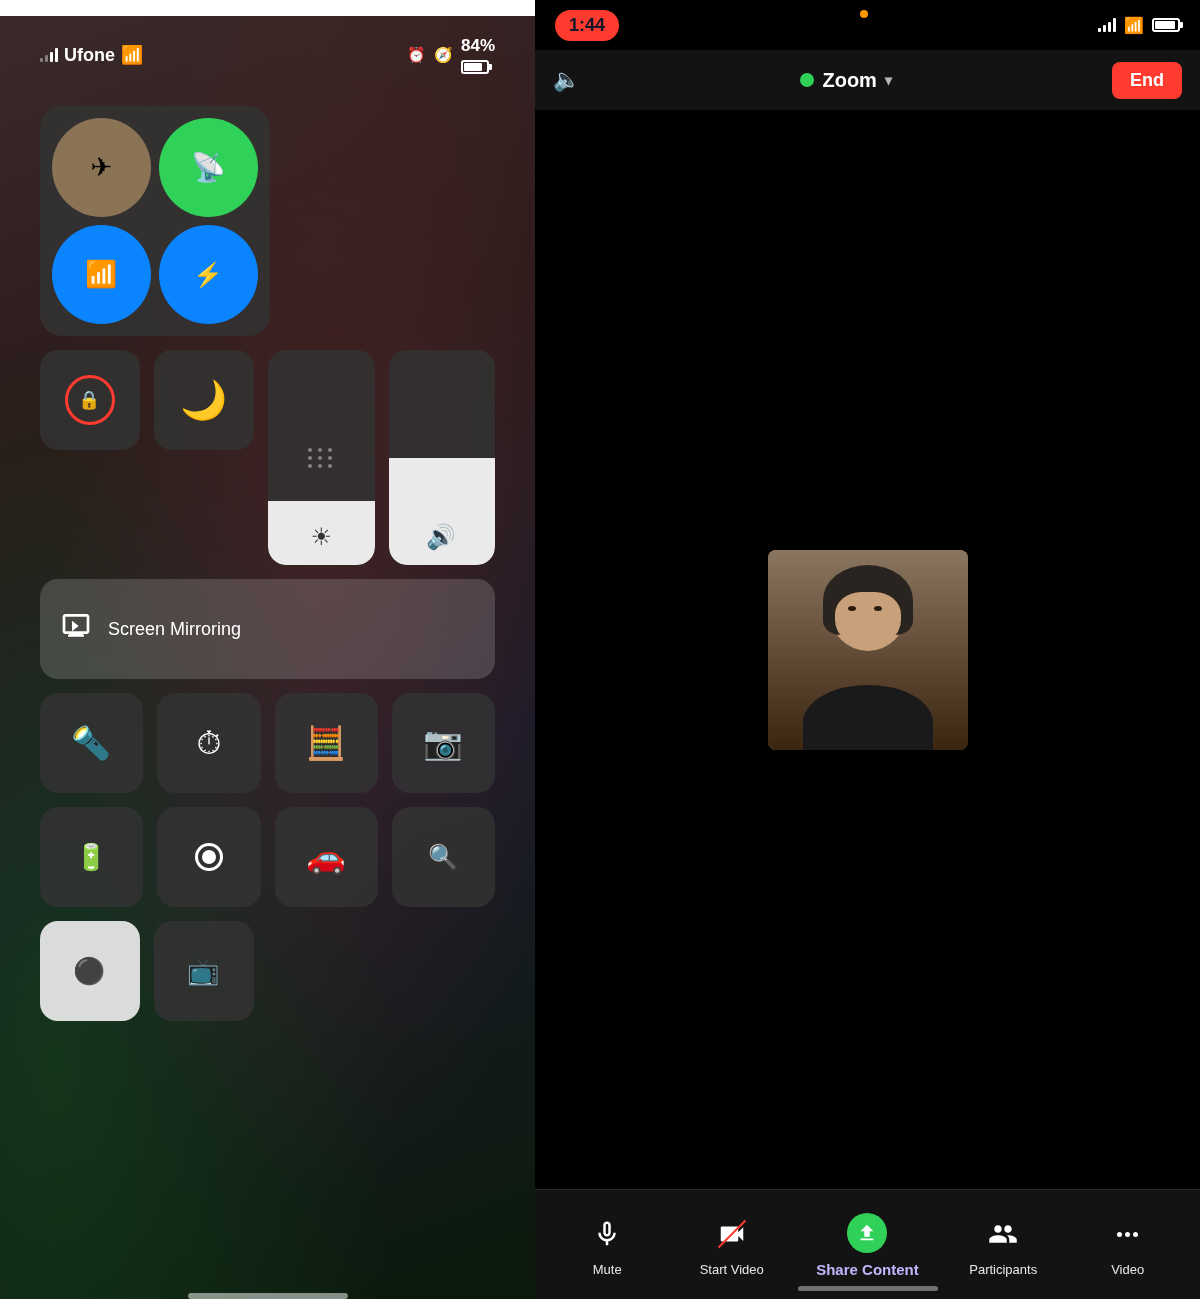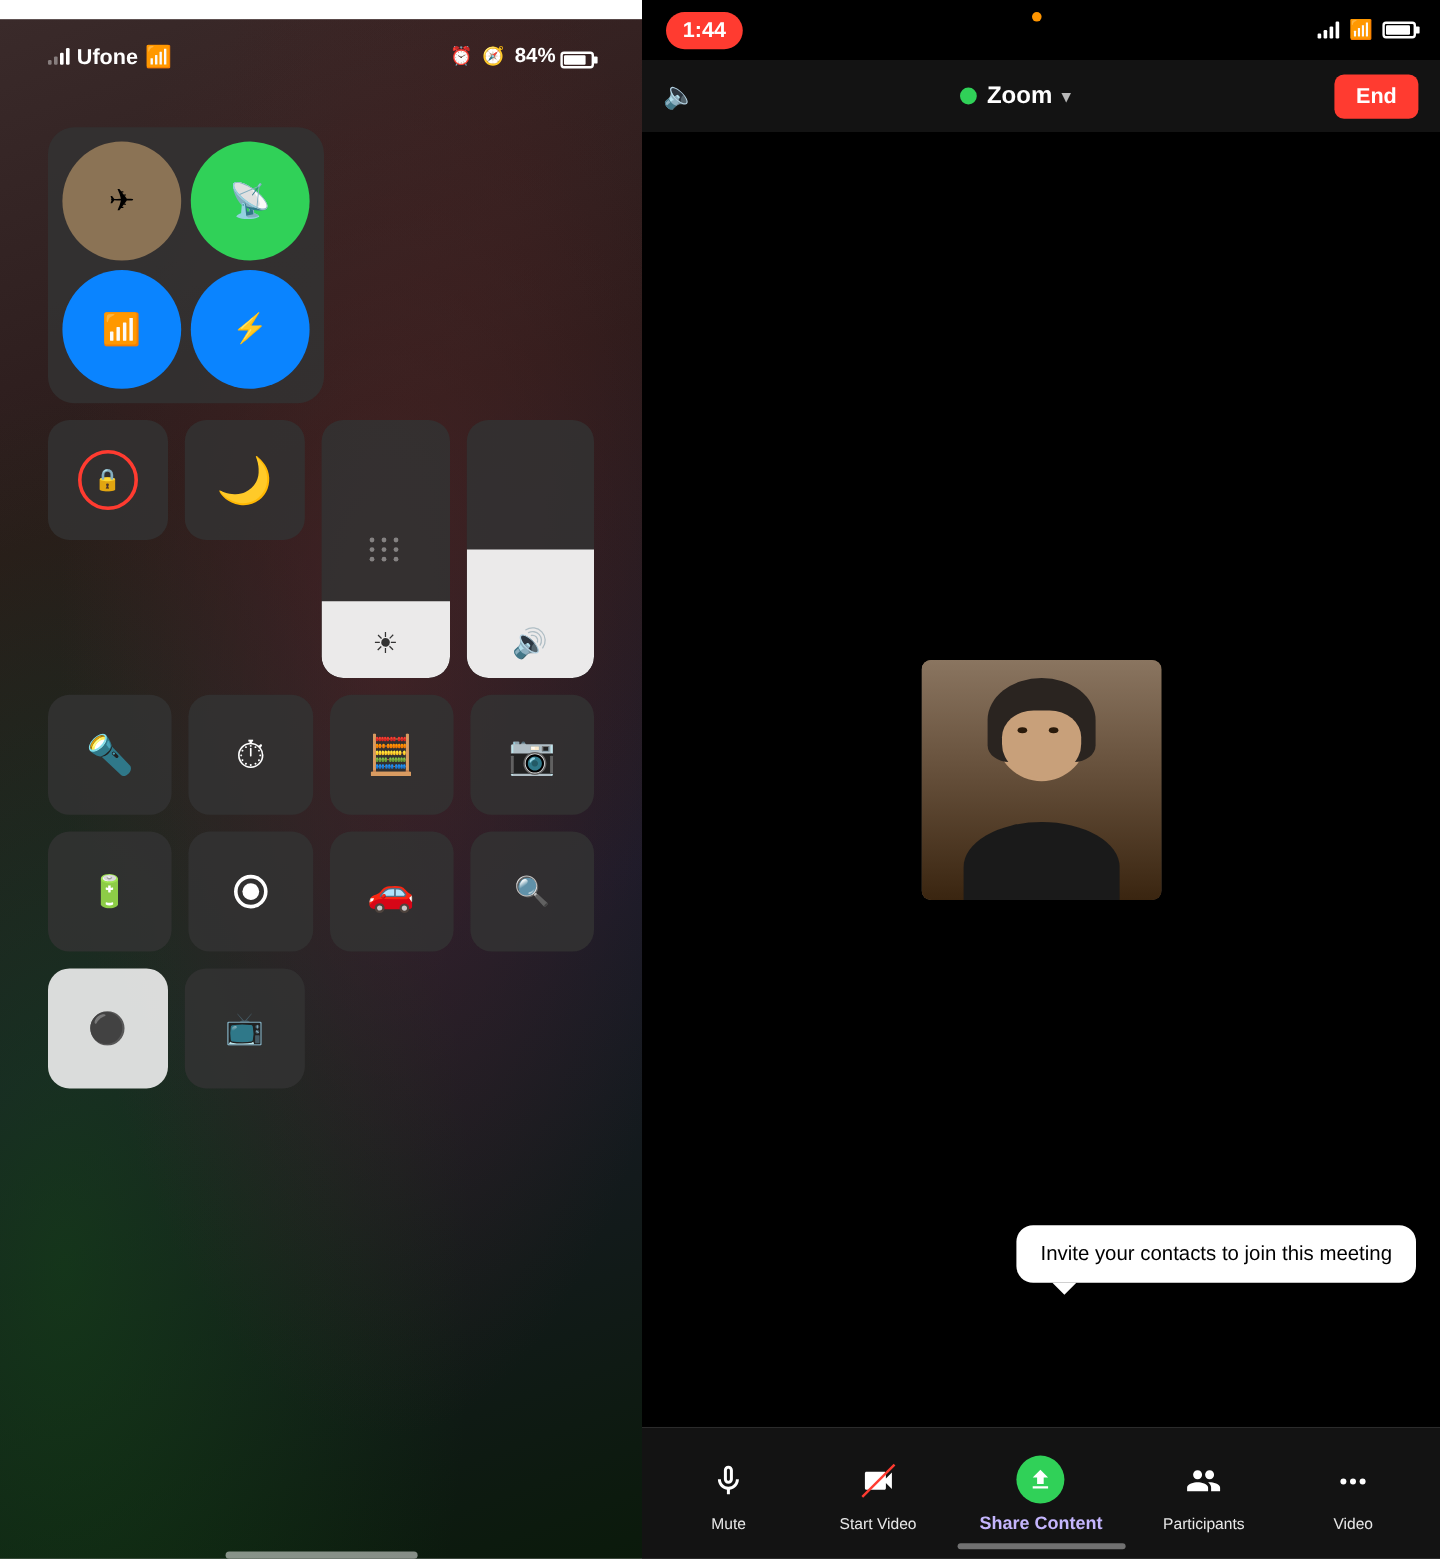--- a/index.html
+++ b/index.html
@@ -75,22 +75,23 @@
       color: white;
       font-size: 17px;
       font-weight: 600;
     }
 
     .clock-icon { font-size: 15px; }
     .location-icon { font-size: 15px; }
 
     .battery-left {
       display: flex;
-      align-items: flex-end;
+      align-items: flex-start;
       gap: 4px;
+      flex-direction: column;
     }
     .battery-text { font-size: 17px; font-weight: 600; }
     .battery-icon-left {
       width: 28px;
       height: 14px;
       border: 2px solid white;
       border-radius: 3px;
       position: relative;
       display: flex;
       align-items: center;
@@ -388,21 +389,21 @@
       height: 50px;
       display: flex;
       align-items: center;
       justify-content: space-between;
       padding: 0 20px;
       background: #000;
     }
 
     .time-pill {
       background: #FF3B30;
-      color: #ffffff;
+      color: #0f172a;
       font-size: 18px;
       font-weight: 700;
       padding: 5px 14px;
       border-radius: 20px;
     }
 
     .status-icons-right {
       display: flex;
       align-items: center;
       gap: 8px;
@@ -722,20 +723,28 @@
         </div>
         <span class="slider-icon">☀</span>
       </div>
 
       <div class="cc-slider-vertical" style="height:215px; flex:1;">
         <div class="slider-fill-volume"></div>
         <span class="slider-icon" style="color:#333;">🔊</span>
       </div>
     </div>
 
+    <div class="screen-mirroring">
+      <span class="mirror-icon">
+        <svg width="32" height="32" viewBox="0 0 24 24" fill="white">
+          <path d="M20 3H4c-1.1 0-2 .9-2 2v11c0 1.1.9 2 2 2h3l-1 1v1h12v-1l-1-1h3c1.1 0 2-.9 2-2V5c0-1.1-.9-2-2-2zm0 13H4V5h16v11zM9 8l5 4-5 4V8z"></path>
+        </svg>
+      </span>
+      <span class="mirror-text">Screen Mirroring</span>
+    </div>
 
     <div class="cc-app-row">
       <div class="cc-app-btn">
         <span>🔦</span>
       </div>
       <div class="cc-app-btn">
         <span>⏱</span>
       </div>
       <div class="cc-app-btn">
         <span>🧮</span>
@@ -822,23 +831,20 @@
           <div style="position:absolute;top:42px;left:50%;transform:translateX(-50%);width:66px;height:56px;background:#c8a07a;border-radius:40% 40% 50% 50%;"></div>
 
           <div style="position:absolute;top:56px;left:80px;width:8px;height:5px;background:#2a1a0a;border-radius:50%;"></div>
           <div style="position:absolute;top:56px;left:106px;width:8px;height:5px;background:#2a1a0a;border-radius:50%;"></div>
 
           <div style="position:absolute;bottom:-10px;left:50%;transform:translateX(-50%);width:130px;height:75px;background:#1a1a1a;border-radius:60% 60% 0 0;"></div>
         </div>
       </div>
     </div>
 
-    <div class="invite-tooltip">
-      <span>Invite your contacts to join this meeting</span>
-    </div>
   </div>
 
   <div class="zoom-bottom-bar">
 
     <div class="toolbar-item">
       <div class="toolbar-icon">
         <svg width="30" height="30" viewBox="0 0 24 24" fill="white">
           <path d="M12 14c1.66 0 3-1.34 3-3V5c0-1.66-1.34-3-3-3S9 3.34 9 5v6c0 1.66 1.34 3 3 3zm-1-9c0-.55.45-1 1-1s1 .45 1 1v6c0 .55-.45 1-1 1s-1-.45-1-1V5zm6 6c0 2.76-2.24 5-5 5s-5-2.24-5-5H5c0 3.53 2.61 6.43 6 6.92V21h2v-3.08c3.39-.49 6-3.39 6-6.92h-2z"></path>
         </svg>
       </div>

